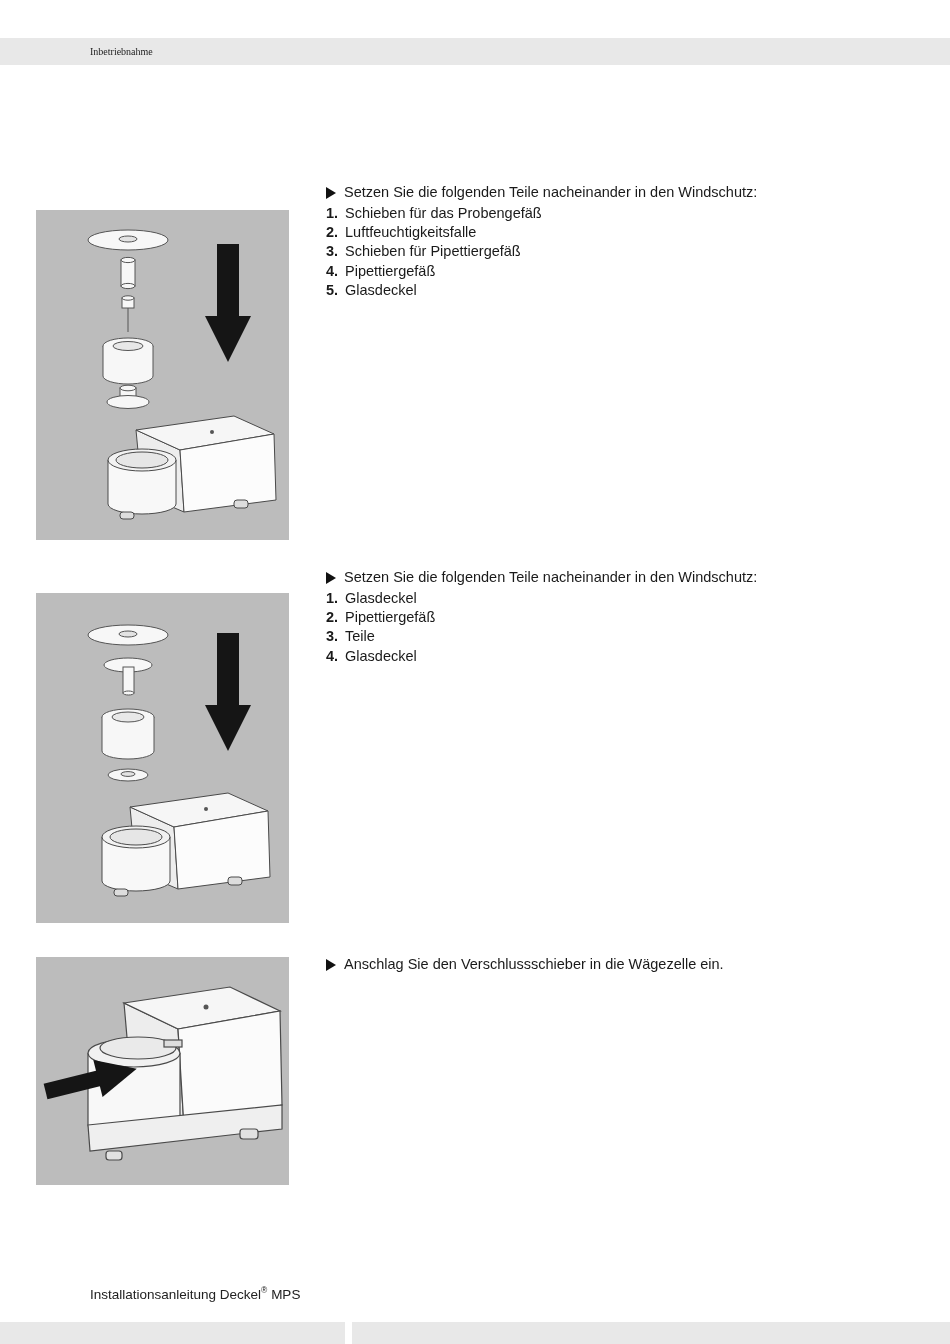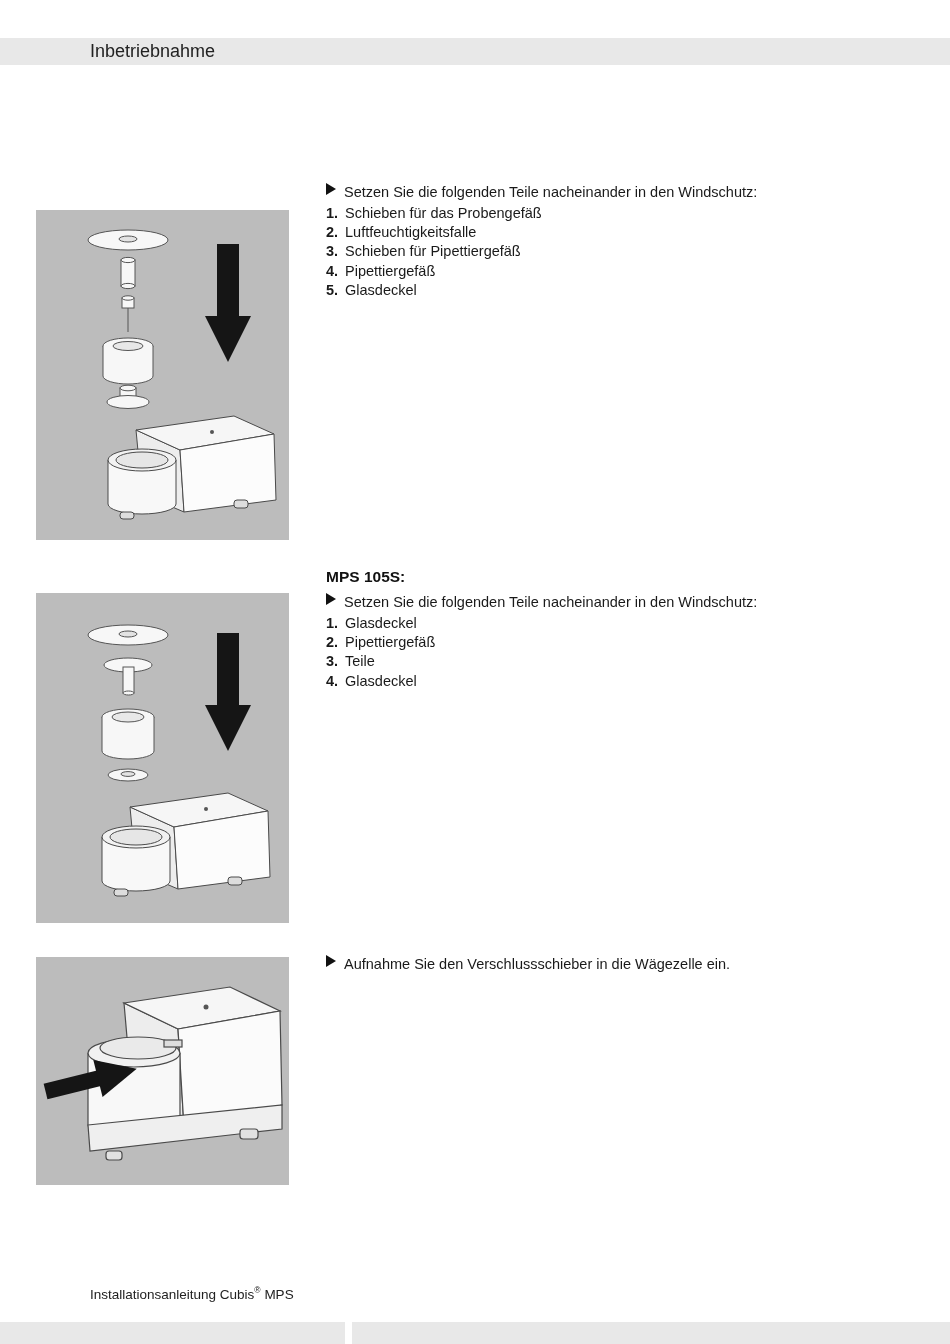--- a/index.html
+++ b/index.html
@@ -8,35 +8,35 @@
     position:relative;
     background:#ffffff;
     font-family:"Liberation Sans", sans-serif;
     color:#1a1a1a;
     overflow:hidden;
   }
   .band { position:absolute; left:0; right:0; background:#e8e8e8; }
   .topband { top:38px; height:27px; }
   .header-text {
     position:absolute; left:90px; top:0;
-    line-height:27px; font-size:18px; color:#222;
+    line-height:27px; font-size:10px; color:#222;font-family:Liberation Serif, serif;
   }
   .figure {
     position:absolute; left:36px; width:253px;
     background:#bcbcbc; overflow:hidden;
   }
   #fig1 { top:210px; height:330px; }
   #fig2 { top:593px; height:330px; }
   #fig3 { top:957px; height:228px; }
   .textcol { position:absolute; left:326px; width:600px; font-size:14.5px; }
   #text1 { top:183px; }
   #text2 { top:568px; }
   #text3 { top:955px; }
   .sec-heading { font-size:15.5px; font-weight:bold; margin-bottom:7px; color:#111; }
-  .instruction { display:flex; line-height:19.5px; margin-bottom:1px; }
+  .instruction { display:flex; align-items:center; line-height:19.5px; margin-bottom:1px; }
   .tri {
     width:0; height:0; flex:0 0 auto;
     border-left:10px solid #111;
     border-top:6px solid transparent;
     border-bottom:6px solid transparent;
     margin-right:8px;
   }
   .items { list-style:none; }
   .items li { display:flex; line-height:19.4px; }
   .num { font-weight:bold; flex:0 0 auto; width:19px; }
@@ -161,21 +161,20 @@
       <path d="M24,52 L24,96 A34,10 0 0 0 92,96 L92,52" fill="#f8f8f8"></path>
       <ellipse cx="58" cy="52" rx="34" ry="11" fill="#f2f2f2"></ellipse>
       <ellipse cx="58" cy="52" rx="26" ry="8" fill="#e6e6e6"></ellipse>
       <rect x="150" y="92" width="14" height="8" rx="3" fill="#dddddd"></rect>
       <rect x="36" y="104" width="14" height="7" rx="3" fill="#dddddd"></rect>
     </g>
   </svg>
 </div>
 
 <div class="textcol" id="text2">
-  <div class="sec-heading">MPS 105S:</div>
   <div class="instruction">
     <span class="tri"></span>
     <span>Setzen Sie die folgenden Teile nacheinander in den Windschutz:</span>
   </div>
   <ol class="items">
     <li>
         <span class="num">1.</span>
         <span>Glasdeckel</span>
       </li>
     <li>
@@ -211,25 +210,25 @@
     <g fill="#151515" transform="rotate(-14 60 122)">
       <rect x="8" y="114" width="56" height="16"></rect>
       <polygon points="62,103 62,141 102,122"></polygon>
     </g>
   </svg>
 </div>
 
 <div class="textcol" id="text3">
   <div class="instruction">
     <span class="tri"></span>
-    <span>Aufnahme Sie den Verschlussschieber in die Wägezelle ein.</span>
+    <span>Anschlag Sie den Verschlussschieber in die Wägezelle ein.</span>
   </div>
 </div>
 
 <div class="footer-num-box">
   <span class="footer-num">12</span>
 </div>
 <div class="footer-text">
-  <span>Installationsanleitung Cubis</span><sup>®</sup><span> MPS</span>
+  <span>Installationsanleitung Deckel</span><sup>®</sup><span> MPS</span>
 </div>
 
 <div class="band bottomband"></div>
 <div class="band-notch"></div>
 
 </body></html>

